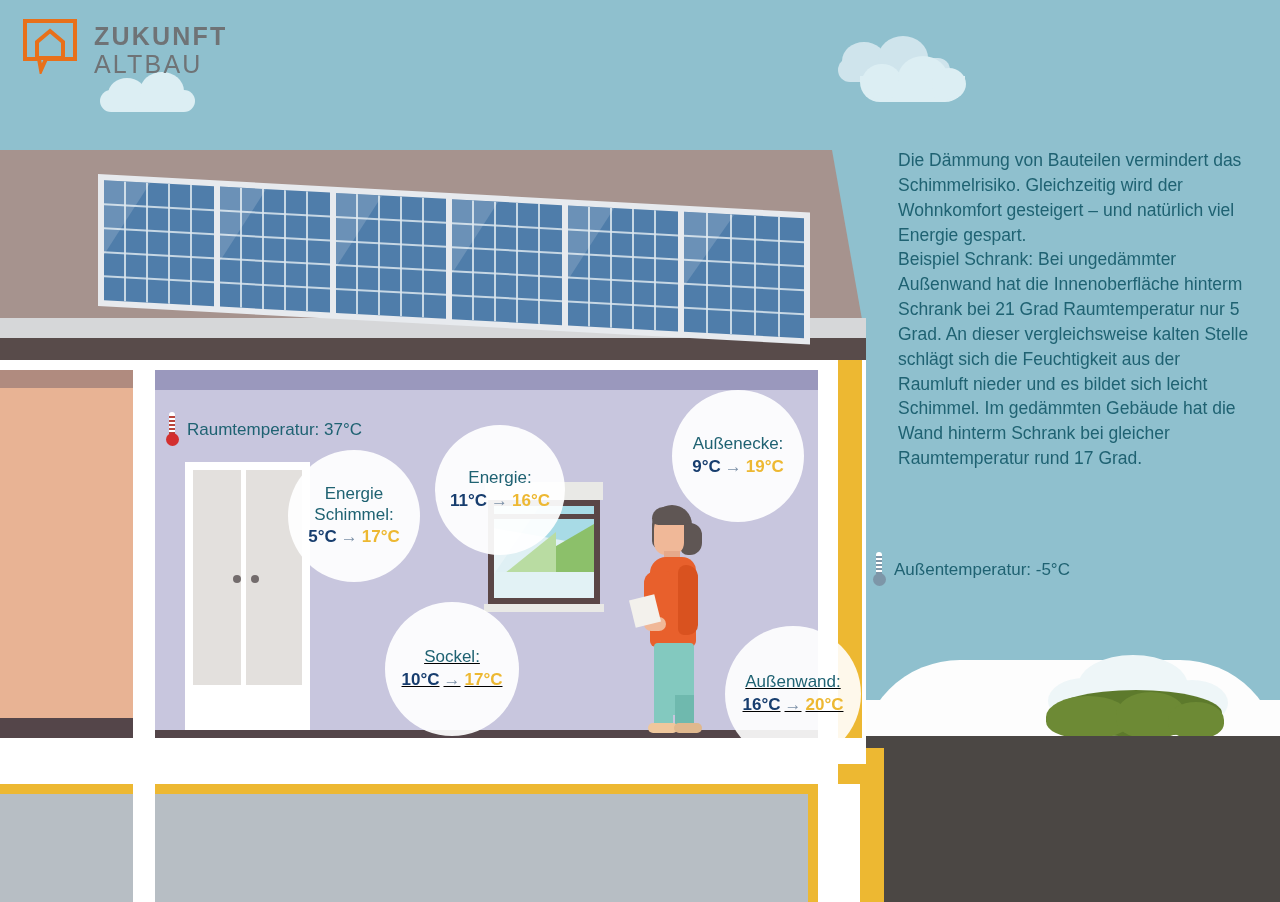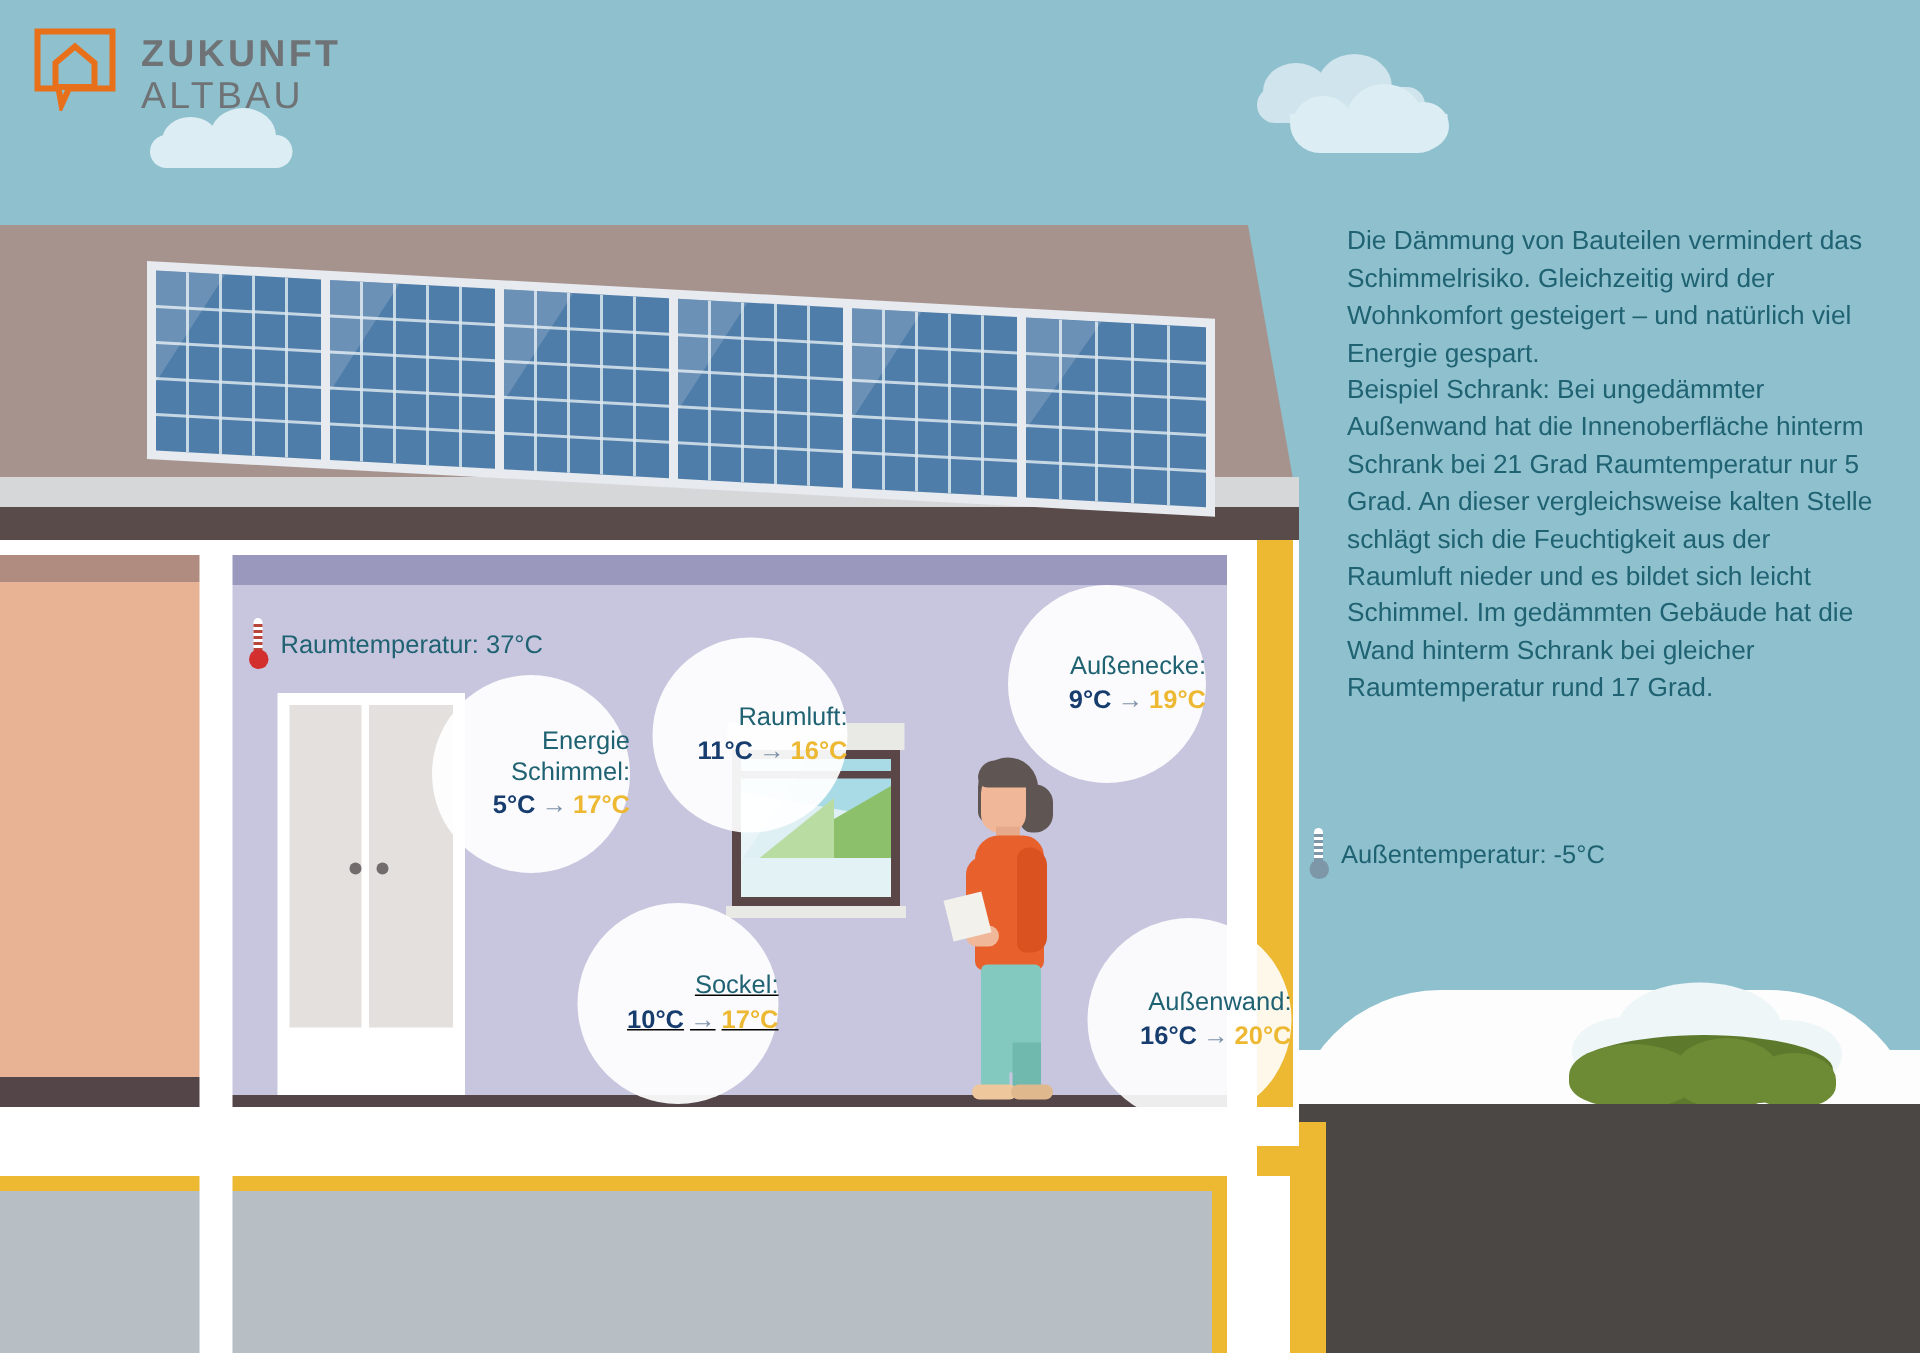--- a/index.html
+++ b/index.html
@@ -62,21 +62,21 @@
   .win-head  { position:absolute; background:#e9e9e6; }
 
   
   .p-part { position:absolute; }
 
   
   .bubble {
     position:absolute; border-radius:50%;
     background:rgba(255,255,255,.93);
     display:flex; flex-direction:column;
-    align-items:flex-end; justify-content:center;
+    align-items:center; justify-content:center;
     text-align:center; line-height:1.22;
   }
   .bubble .b-label { color:#1f6272; font-size:17px; }
   .bubble .b-vals  { font-size:17px; font-weight:bold; white-space:nowrap; margin-top:2px; }
   .b-cold { color:#173d6e; }
   .b-arrow{ color:#7d91a8; font-weight:normal; padding:0 4px;}
   .b-warm { color:#edb832; }
 
   
   .thermo-row { position:absolute; display:flex; align-items:center; gap:9px; }
@@ -287,41 +287,41 @@
 
   <div class="bubble" style="left:288px; top:450px; width:132px; height:132px;">
     <div class="b-label">Energie</div>
     <div class="b-label">Schimmel:</div>
     <div class="b-vals">
       <span class="b-cold">5°C</span><span class="b-arrow">→</span><span class="b-warm">17°C</span>
     </div>
   </div>
 
   <div class="bubble" style="left:435px; top:425px; width:130px; height:130px;">
-    <div class="b-label">Raumluft:</div>
+    <div class="b-label">Energie:</div>
     <div class="b-vals">
       <span class="b-cold">11°C</span><span class="b-arrow">→</span><span class="b-warm">16°C</span>
     </div>
   </div>
 
   <div class="bubble" style="left:672px; top:390px; width:132px; height:132px;">
     <div class="b-label">Außenecke:</div>
     <div class="b-vals">
       <span class="b-cold">9°C</span><span class="b-arrow">→</span><span class="b-warm">19°C</span>
     </div>
   </div>
 
   <div class="bubble" style="left:385px; top:602px; width:134px; height:134px;text-decoration:underline;">
     <div class="b-label">Sockel:</div>
     <div class="b-vals">
       <span class="b-cold">10°C</span><span class="b-arrow">→</span><span class="b-warm">17°C</span>
     </div>
   </div>
 
-  <div class="bubble" style="left:725px; top:612px; width:136px; height:136px; background:rgba(255,255,255,.90);">
+  <div class="bubble" style="left:725px; top:626px; width:136px; height:136px; background:rgba(255,255,255,.90);text-decoration:underline;">
     <div class="b-label">Außenwand:</div>
     <div class="b-vals">
       <span class="b-cold">16°C</span><span class="b-arrow">→</span><span class="b-warm">20°C</span>
     </div>
   </div>
 
   <div class="thermo-row" style="left:165px; top:412px;">
     <div class="therm">
       <div class="stem"></div>
       <div class="tick" style="top:4px"></div>

